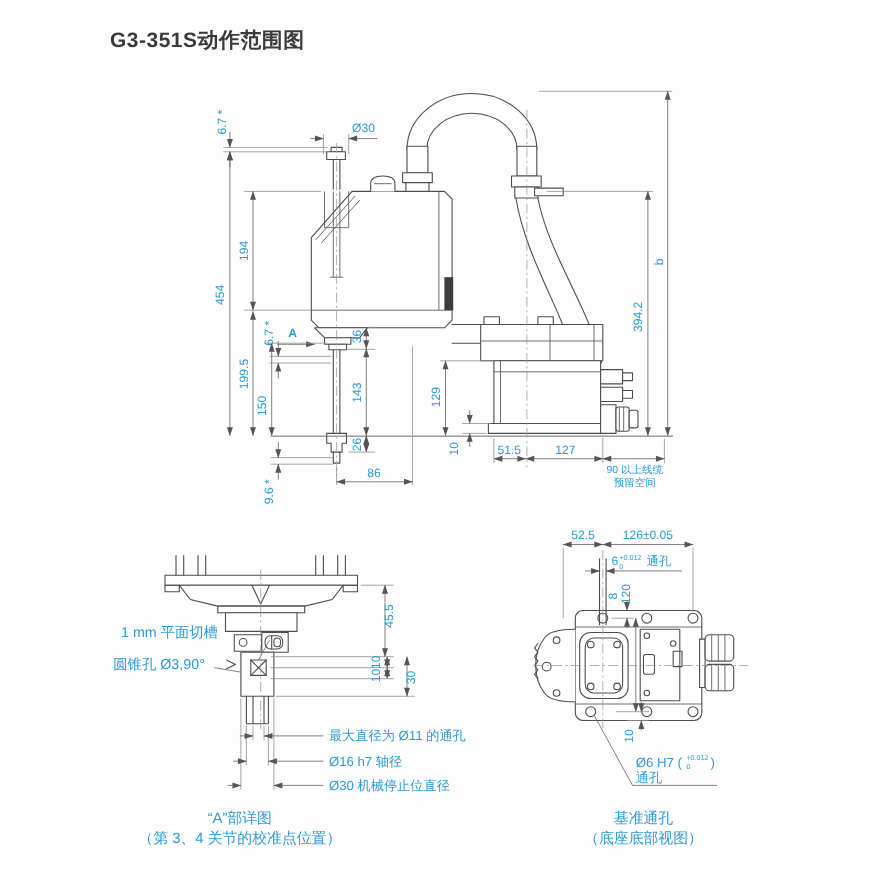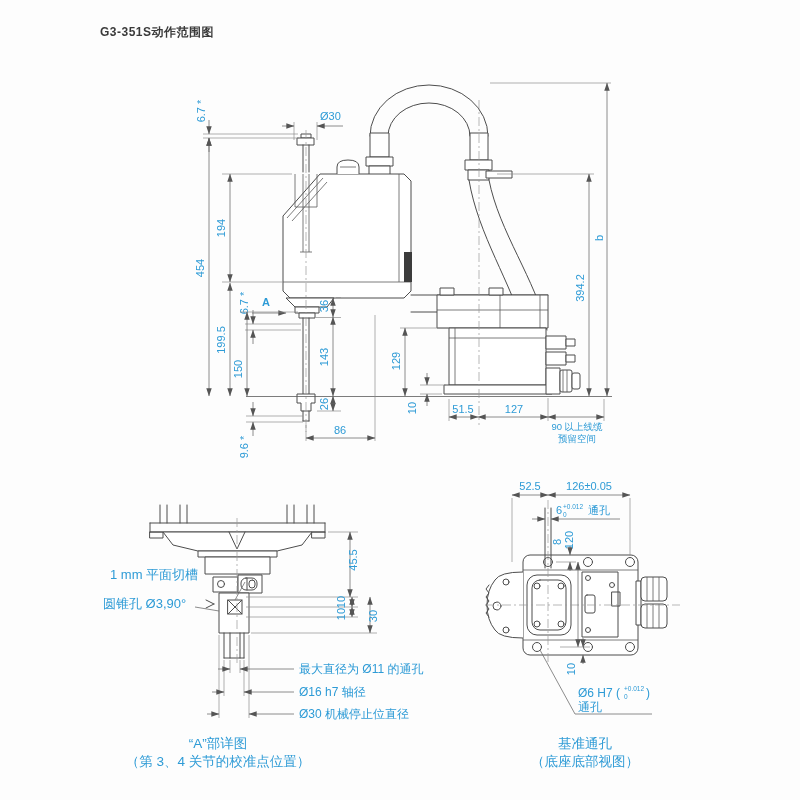--- a/index.html
+++ b/index.html
@@ -1,18 +1,18 @@
 <!DOCTYPE html>
 <html><head>
 <meta charset="utf-8">
 <style>
   html,body{margin:0;padding:0;background:#ffffff;}
   .canvas{position:relative;width:800px;height:800px;background:#fdfdfd;overflow:hidden;
           font-family:"Liberation Sans",sans-serif;}
-  .title{position:absolute;left:100px;top:24px;font-size:12px;font-weight:600;color:#3a3a3a;
+  .title{position:absolute;left:100px;top:24px;font-size:19px;font-weight:600;color:#3a3a3a;
          letter-spacing:.5px;}
   svg{position:absolute;left:0;top:0;}
   .art{fill:none;stroke:#4d4d4d;stroke-width:1;stroke-linejoin:round;stroke-linecap:round;}
   .artw{fill:#ffffff;stroke:#4d4d4d;stroke-width:1;stroke-linejoin:round;}
   .thin{fill:none;stroke:#5a5a5a;stroke-width:.8;}
   .dark{fill:#3c3c3c;stroke:none;}
   .dim{stroke:#6f6f6f;stroke-width:.8;fill:none;}
   .ext{stroke:#8c8c8c;stroke-width:.7;fill:none;}
   .cl{stroke:#9a9a9a;stroke-width:.7;fill:none;stroke-dasharray:9 3 2 3;}
   .da{marker-start:url(#ar);marker-end:url(#ar);}

